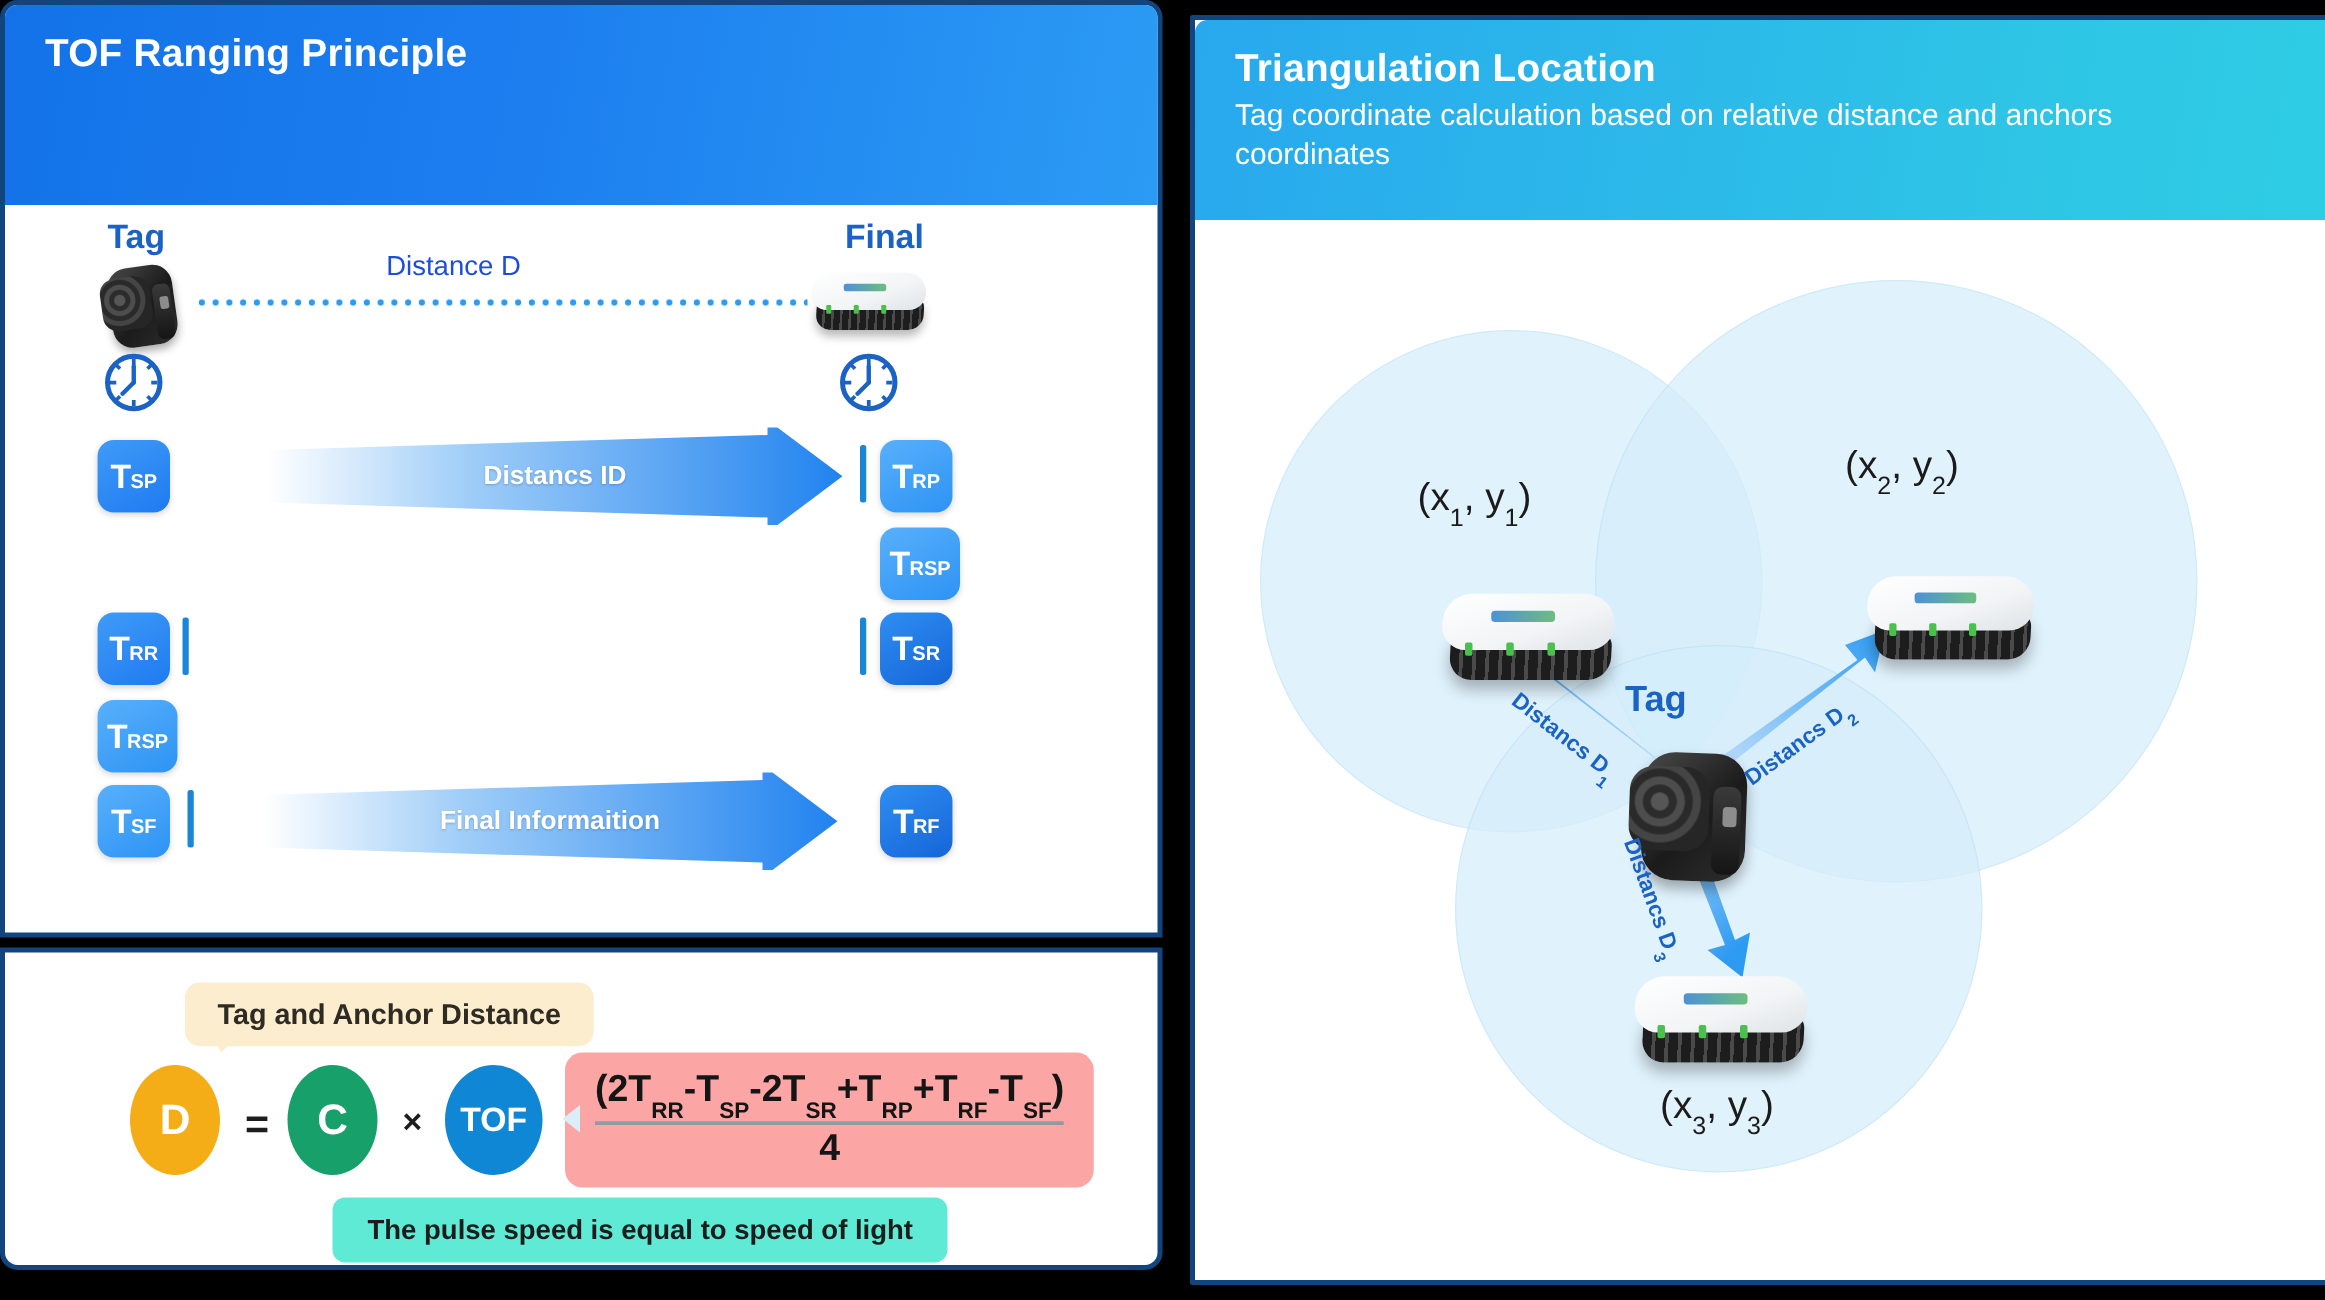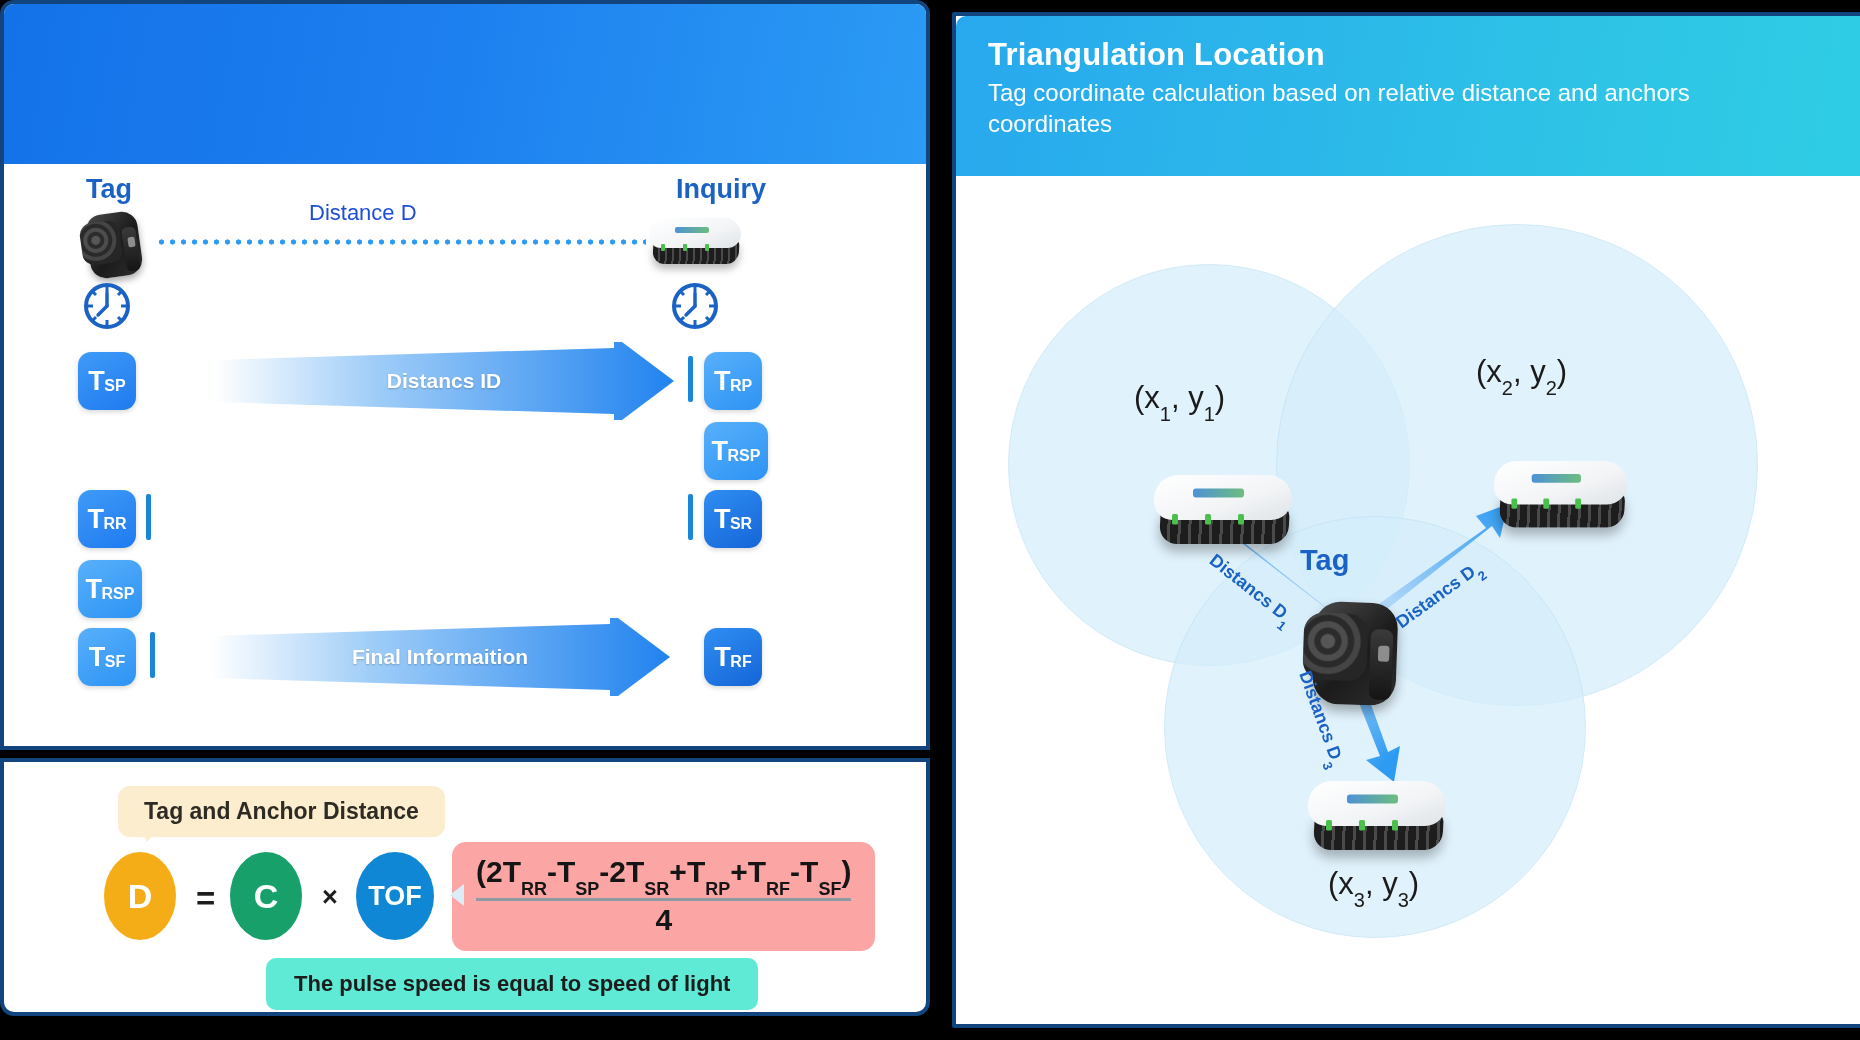--- a/index.html
+++ b/index.html
@@ -84,21 +84,21 @@
             text-shadow:0 1px 2px rgba(0,0,0,.22);}
 
   .dist-lbl{position:absolute;color:#1d4ed8;font-size:22px;font-weight:normal;}
   .dotline{position:absolute;height:6px;
       background-image:radial-gradient(circle,#2e9bf2 0 2.4px,transparent 2.8px);
       background-size:11px 6px;background-repeat:repeat-x;}
 
   
   #formula{position:absolute;left:0;top:0;width:100%;height:100%;}
   .bubble-cream{position:absolute;background:#fbedcd;border-radius:12px;
-      padding:12px 26px;font-size:23px;font-weight:bold;color:#2e2a24;}
+      padding:12px 26px;font-size:23px;font-weight:bold;color:#2e2a24;margin-left:30px;}
   .bubble-cream:after{content:"";position:absolute;left:22px;bottom:-12px;
       border:7px solid transparent;border-top:13px solid #fbedcd;border-right-width:12px;}
 
   .circ{position:absolute;border-radius:50%;display:flex;align-items:center;justify-content:center;
         color:#fff;font-weight:bold;}
   .op{position:absolute;font-size:33px;font-weight:bold;color:#1d1d1d;}
 
   .bubble-blue{position:absolute;background:#fca5a5;border-radius:14px;
       padding:12px 24px 14px;text-align:center;color:#151515;}
   .bubble-blue:before{content:"";position:absolute;left:-13px;top:42px;
@@ -123,26 +123,27 @@
 </style>
 </head>
 <body>
 
 <div id="root">
 
   <div id="left-panel">
 
     <div class="sub" id="left-top">
       <div class="hdr" id="left-hdr">
+        <div class="hdr-title">TOF Ranging Principle</div>
       </div>
 
       <div id="seq">
 
         <div class="colhead" id="tag-head">Tag</div>
-        <div class="colhead" id="anchor-head">Inquiry</div>
+        <div class="colhead" id="anchor-head">Final</div>
 
         <div class="tag-dev" style="left:74px;top:47px;">
           <div class="band"></div>
             <div class="face"></div>
             <div class="strap"></div>
             <div class="btn"></div>
         </div>
 
         <div class="anchor-dev" style="left:645px;top:52px;">
           <div class="base"></div>

